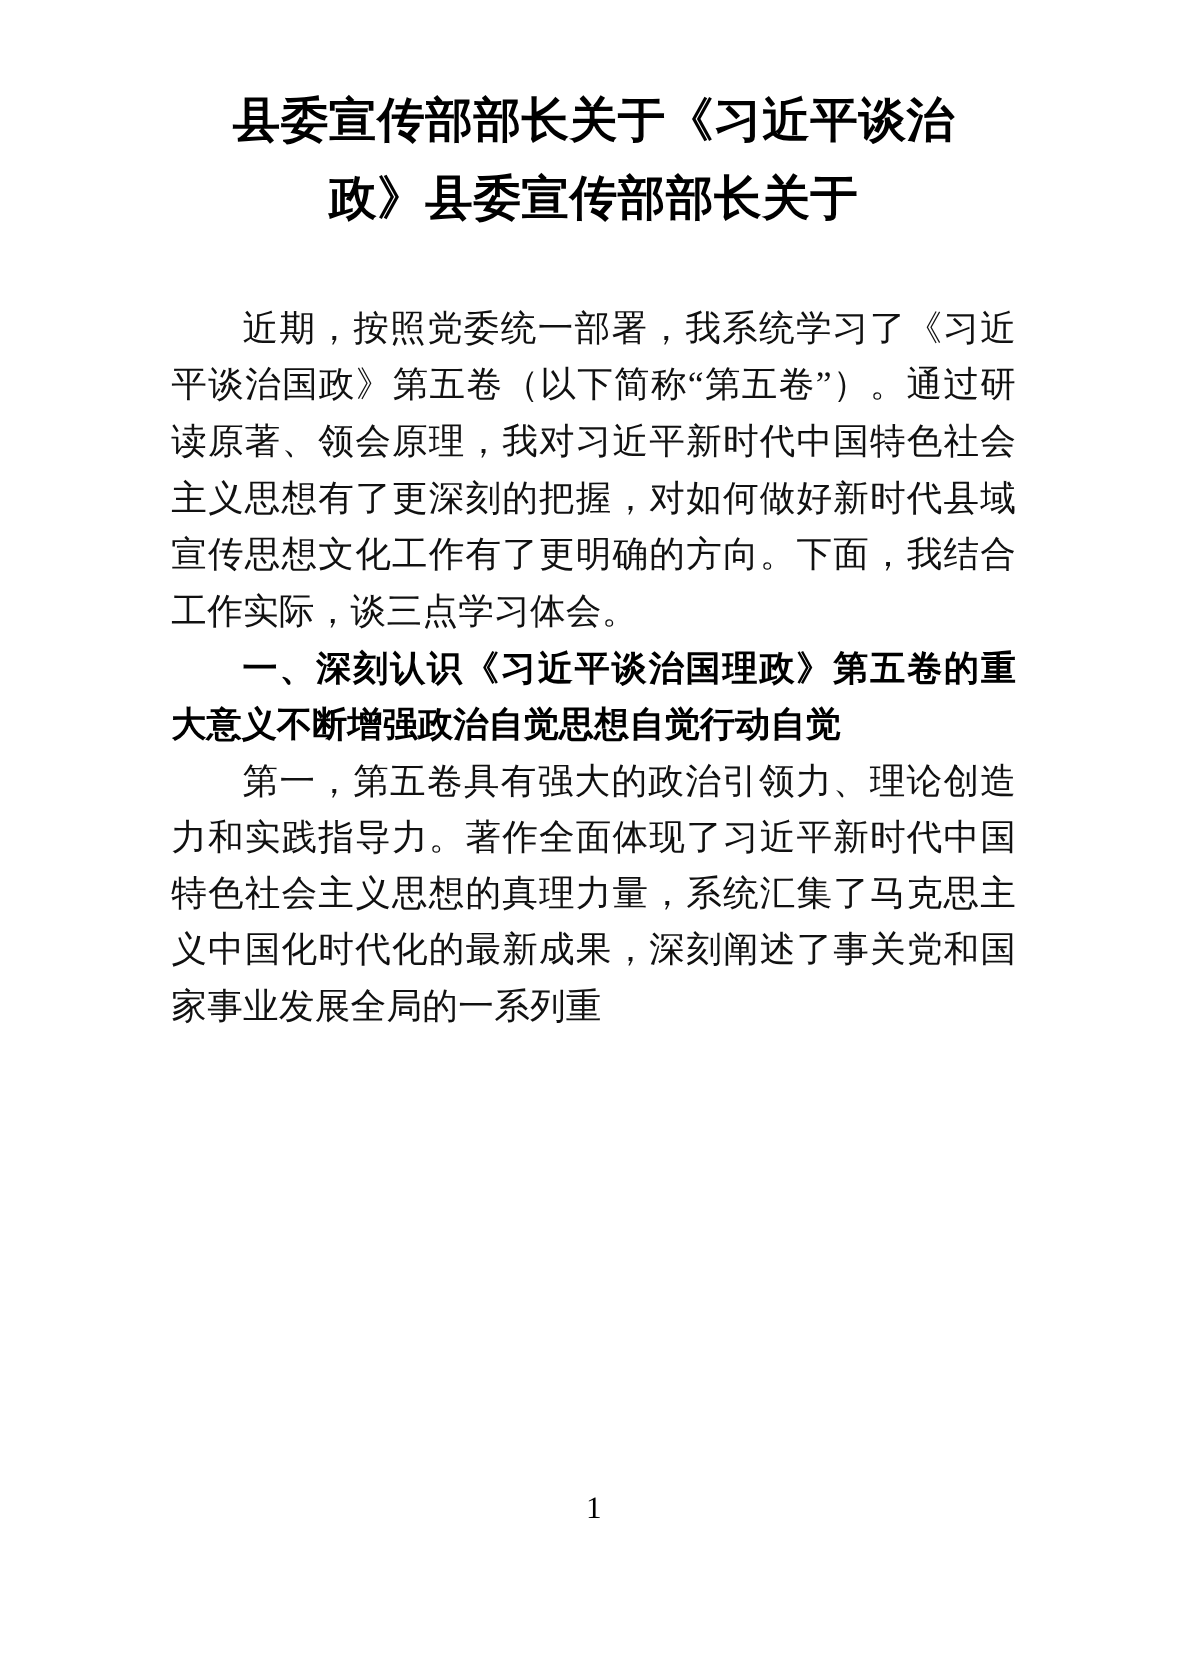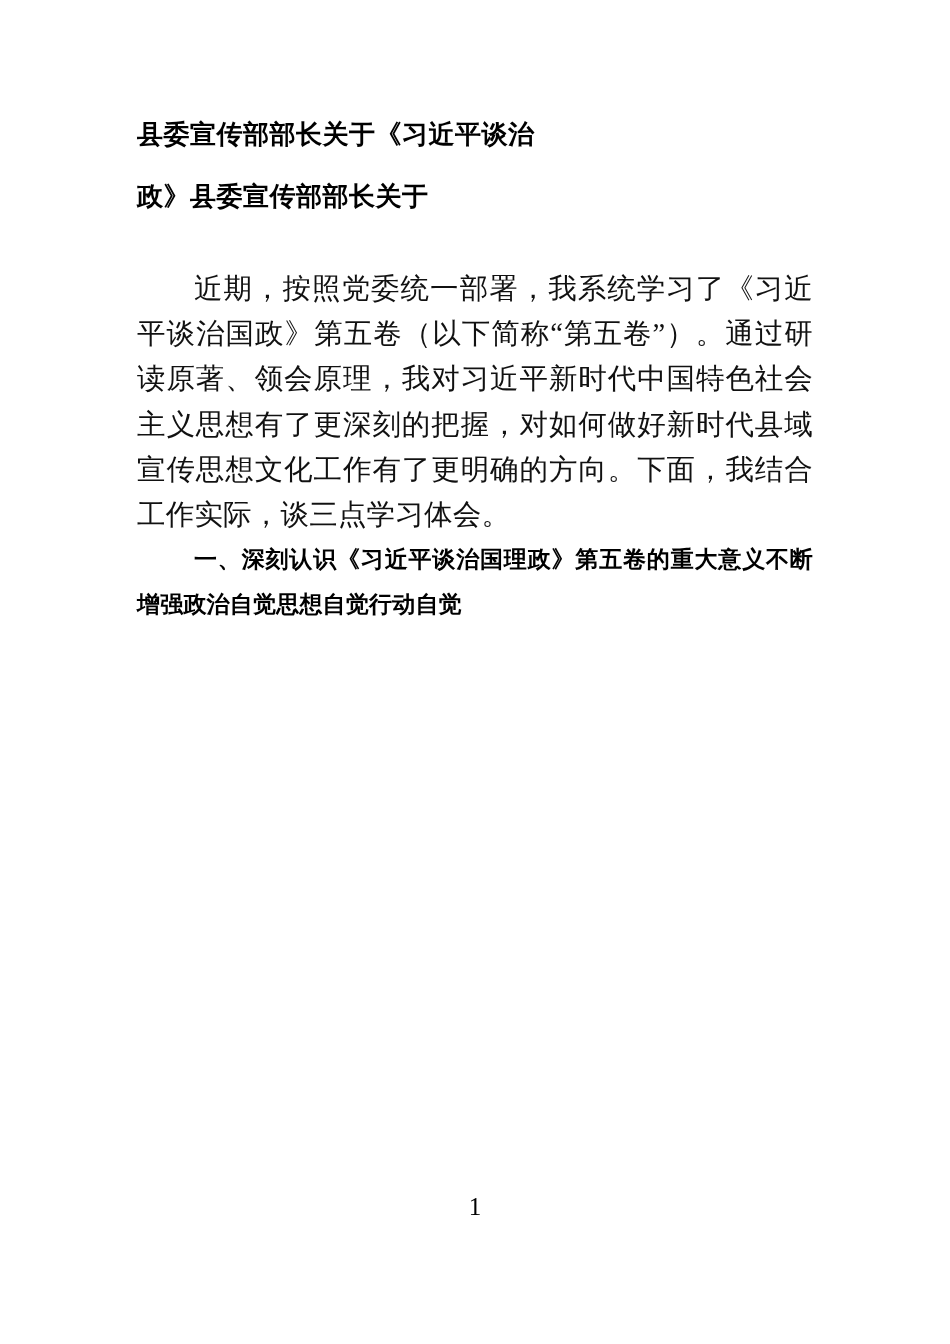--- a/index.html
+++ b/index.html
@@ -21,27 +21,27 @@
     position: absolute;
     left: 137px;
     top: 0;
     width: 676px;
   }
 
   
   .doc-title {
     font-family: "Liberation Serif", "DejaVu Serif", serif;
     font-weight: bold;
-    font-size: 26px;
+    font-size: 38px;
     line-height: 62px;
-    text-align: left;
+    text-align: center;
     color: #000000;
     letter-spacing: 0.5px;
     margin: 0;
-    padding-top: 104px;
+    padding-top: 66px;
   }
   .doc-title .tline {
     display: block;
     white-space: nowrap;
   }
 
   
   .para {
     font-family: "Liberation Serif", "DejaVu Serif", serif;
     font-size: 28.5px;
@@ -49,28 +49,28 @@
     color: #111111;
     text-align: justify;
     text-justify: inter-character;
     text-align-last: left;
     margin: 0;
     text-indent: 57px;
     letter-spacing: 0.2px;
     word-break: break-all;
   }
   .para.first {
-    margin-top: 38px;
+    margin-top: 51px;
   }
 
   
   .heading {
     font-family: "Liberation Sans", "DejaVu Sans", sans-serif;
     font-weight: bold;
-    font-size: 23px;
+    font-size: 28px;
     line-height: 45.2px;
     color: #000000;
     text-align: justify;
     text-justify: inter-character;
     text-align-last: left;
     margin: 0;
     text-indent: 57px;
     letter-spacing: 0.2px;
     word-break: break-all;
   }
@@ -98,18 +98,19 @@
     <h1 class="doc-title">
       <span class="tline">县委宣传部部长关于《习近平谈治</span>
       <span class="tline">政》县委宣传部部长关于</span>
     </h1>
 
     <p class="para first">近期，按照党委统一部署，我系统学习了《习近平谈治国政》第五卷（以下简称“第五卷”）。通过研读原著、领会原理，我对习近平新时代中国特色社会主义思想有了更深刻的把握，对如何做好新时代县域宣传思想文化工作有了更明确的方向。下面，我结合工作实际，谈三点学习体会。</p>
 
     <p class="heading">一、深刻认识《习近平谈治国理政》第五卷的重大意义不断增强政治自觉思想自觉行动自觉</p>
 
 
+    <p class="para">第一，第五卷具有强大的政治引领力、理论创造力和实践指导力。著作全面体现了习近平新时代中国特色社会主义思想的真理力量，系统汇集了马克思主义中国化时代化的最新成果，深刻阐述了事关党和国家事业发展全局的一系列重</p>
 
   </div>
 
   <div class="page-number">1</div>
 
 </div>
 
 </body></html>

